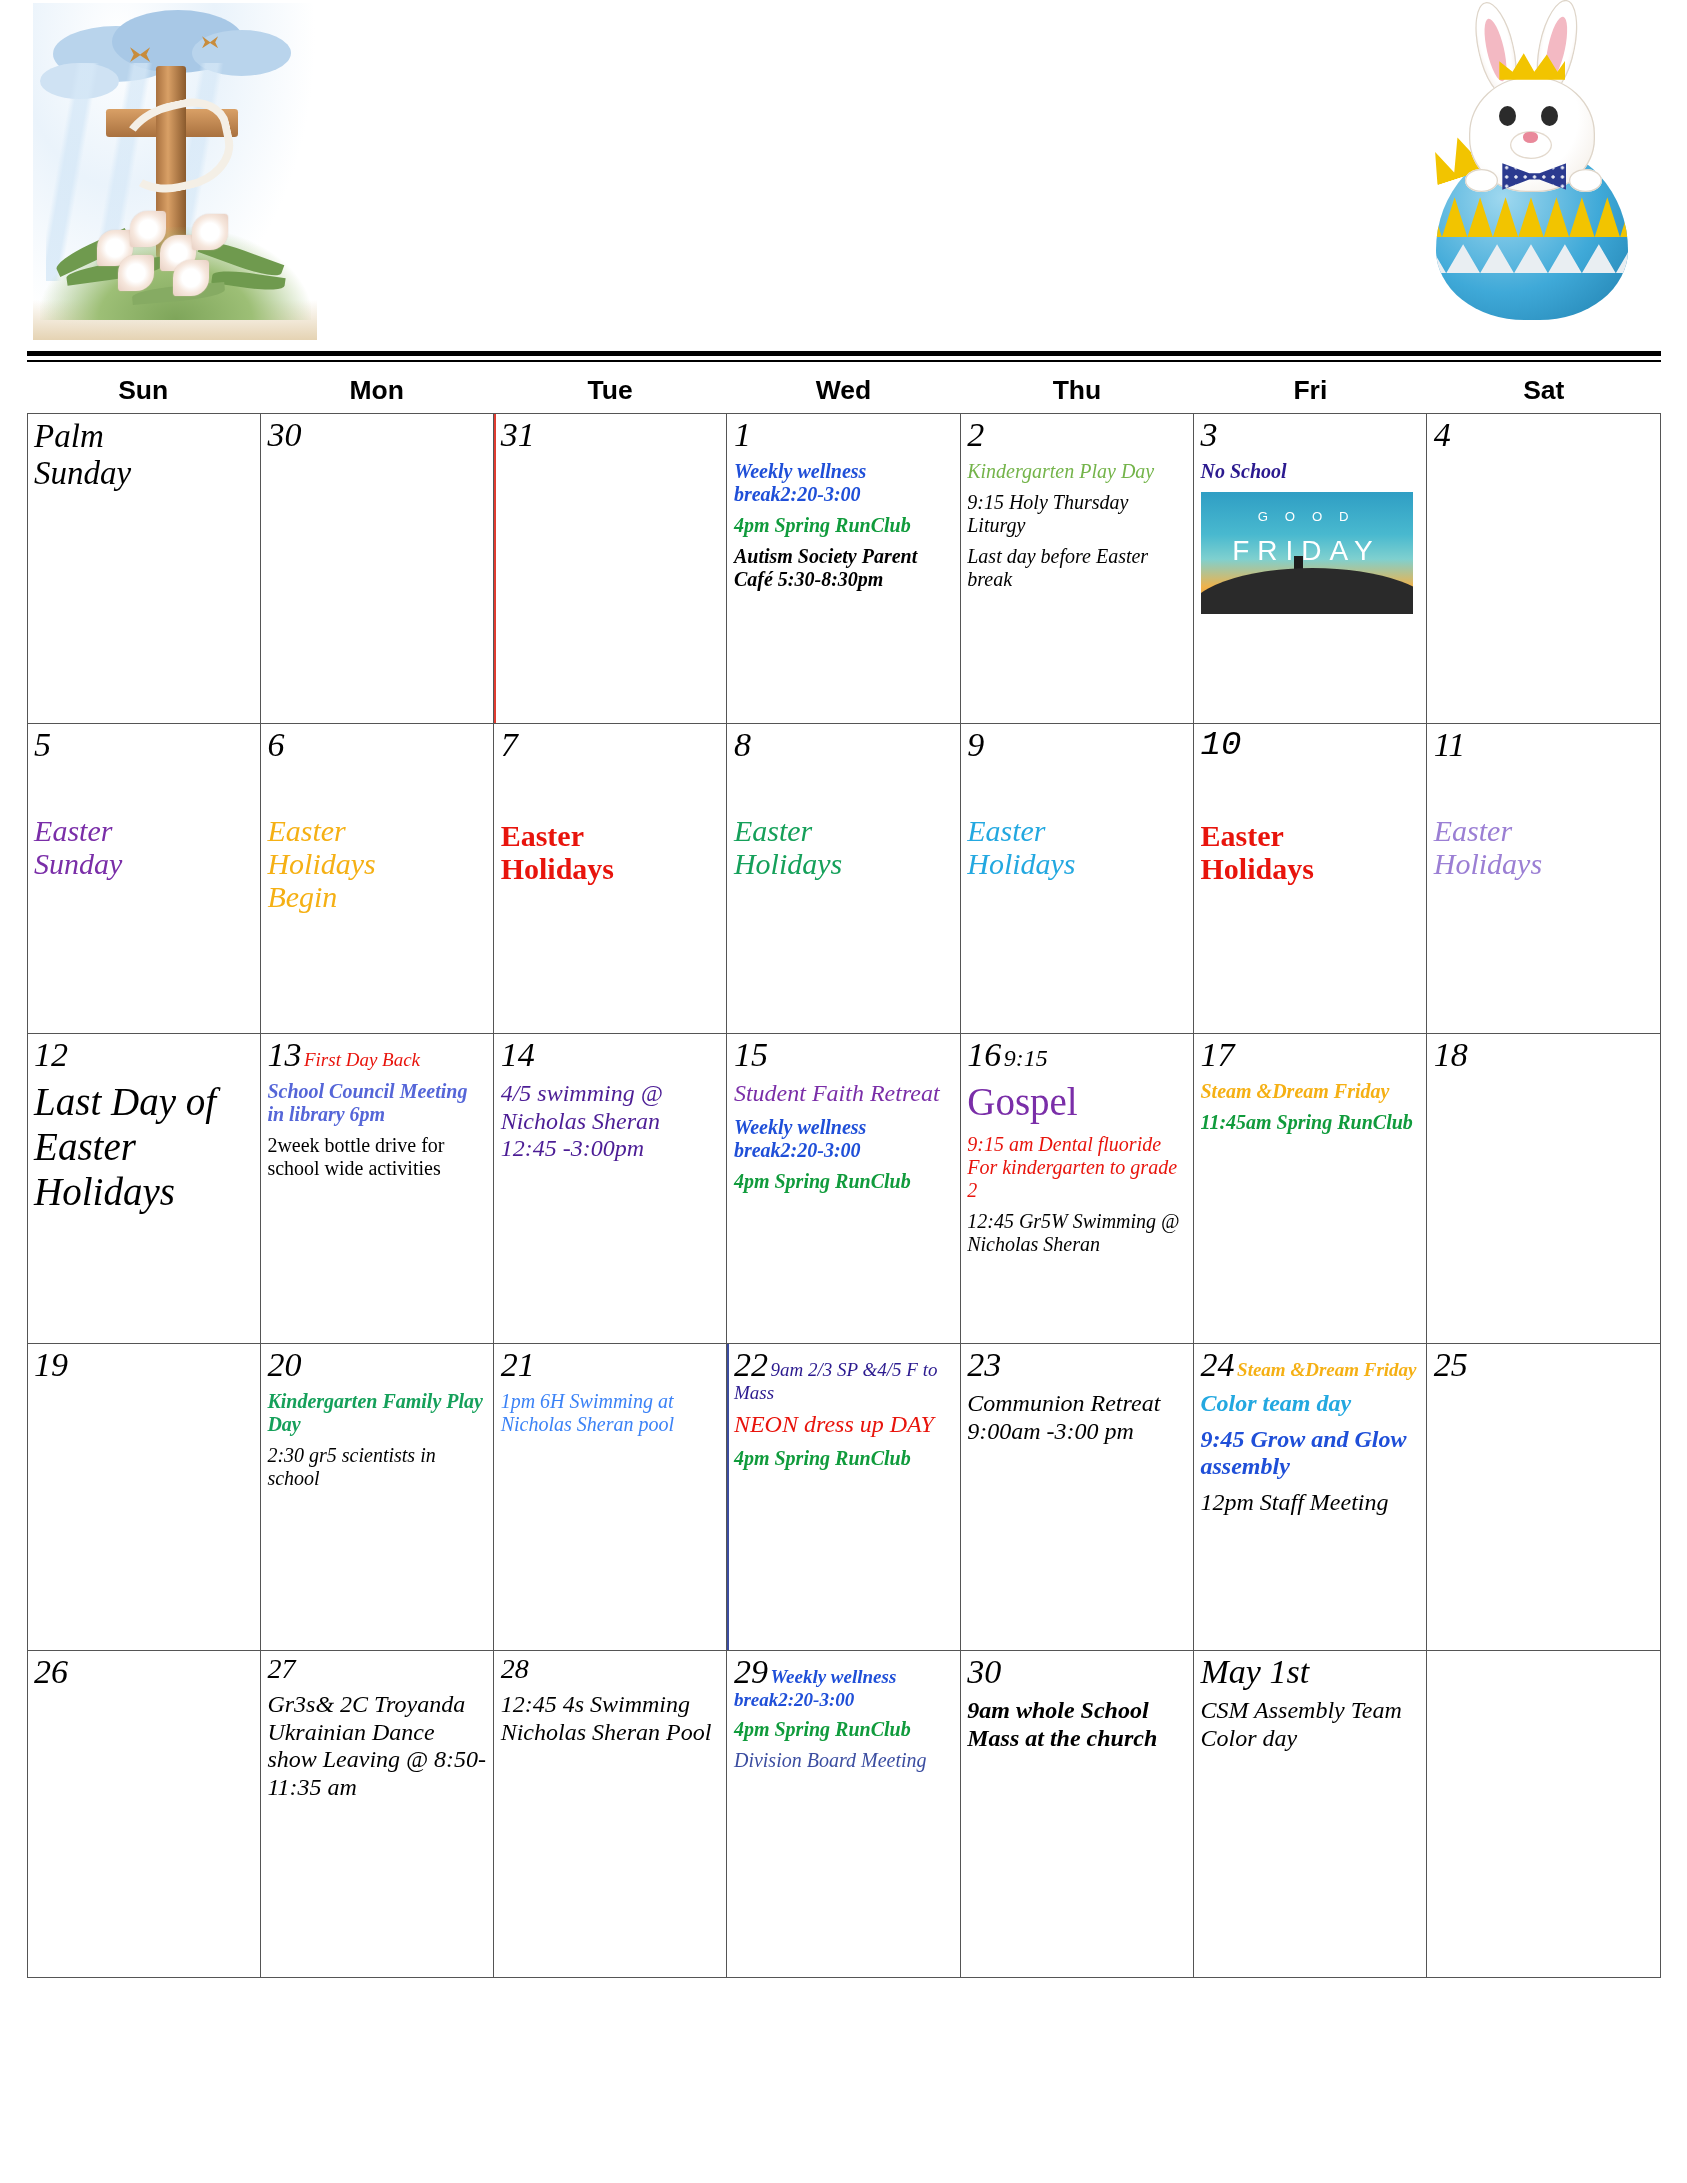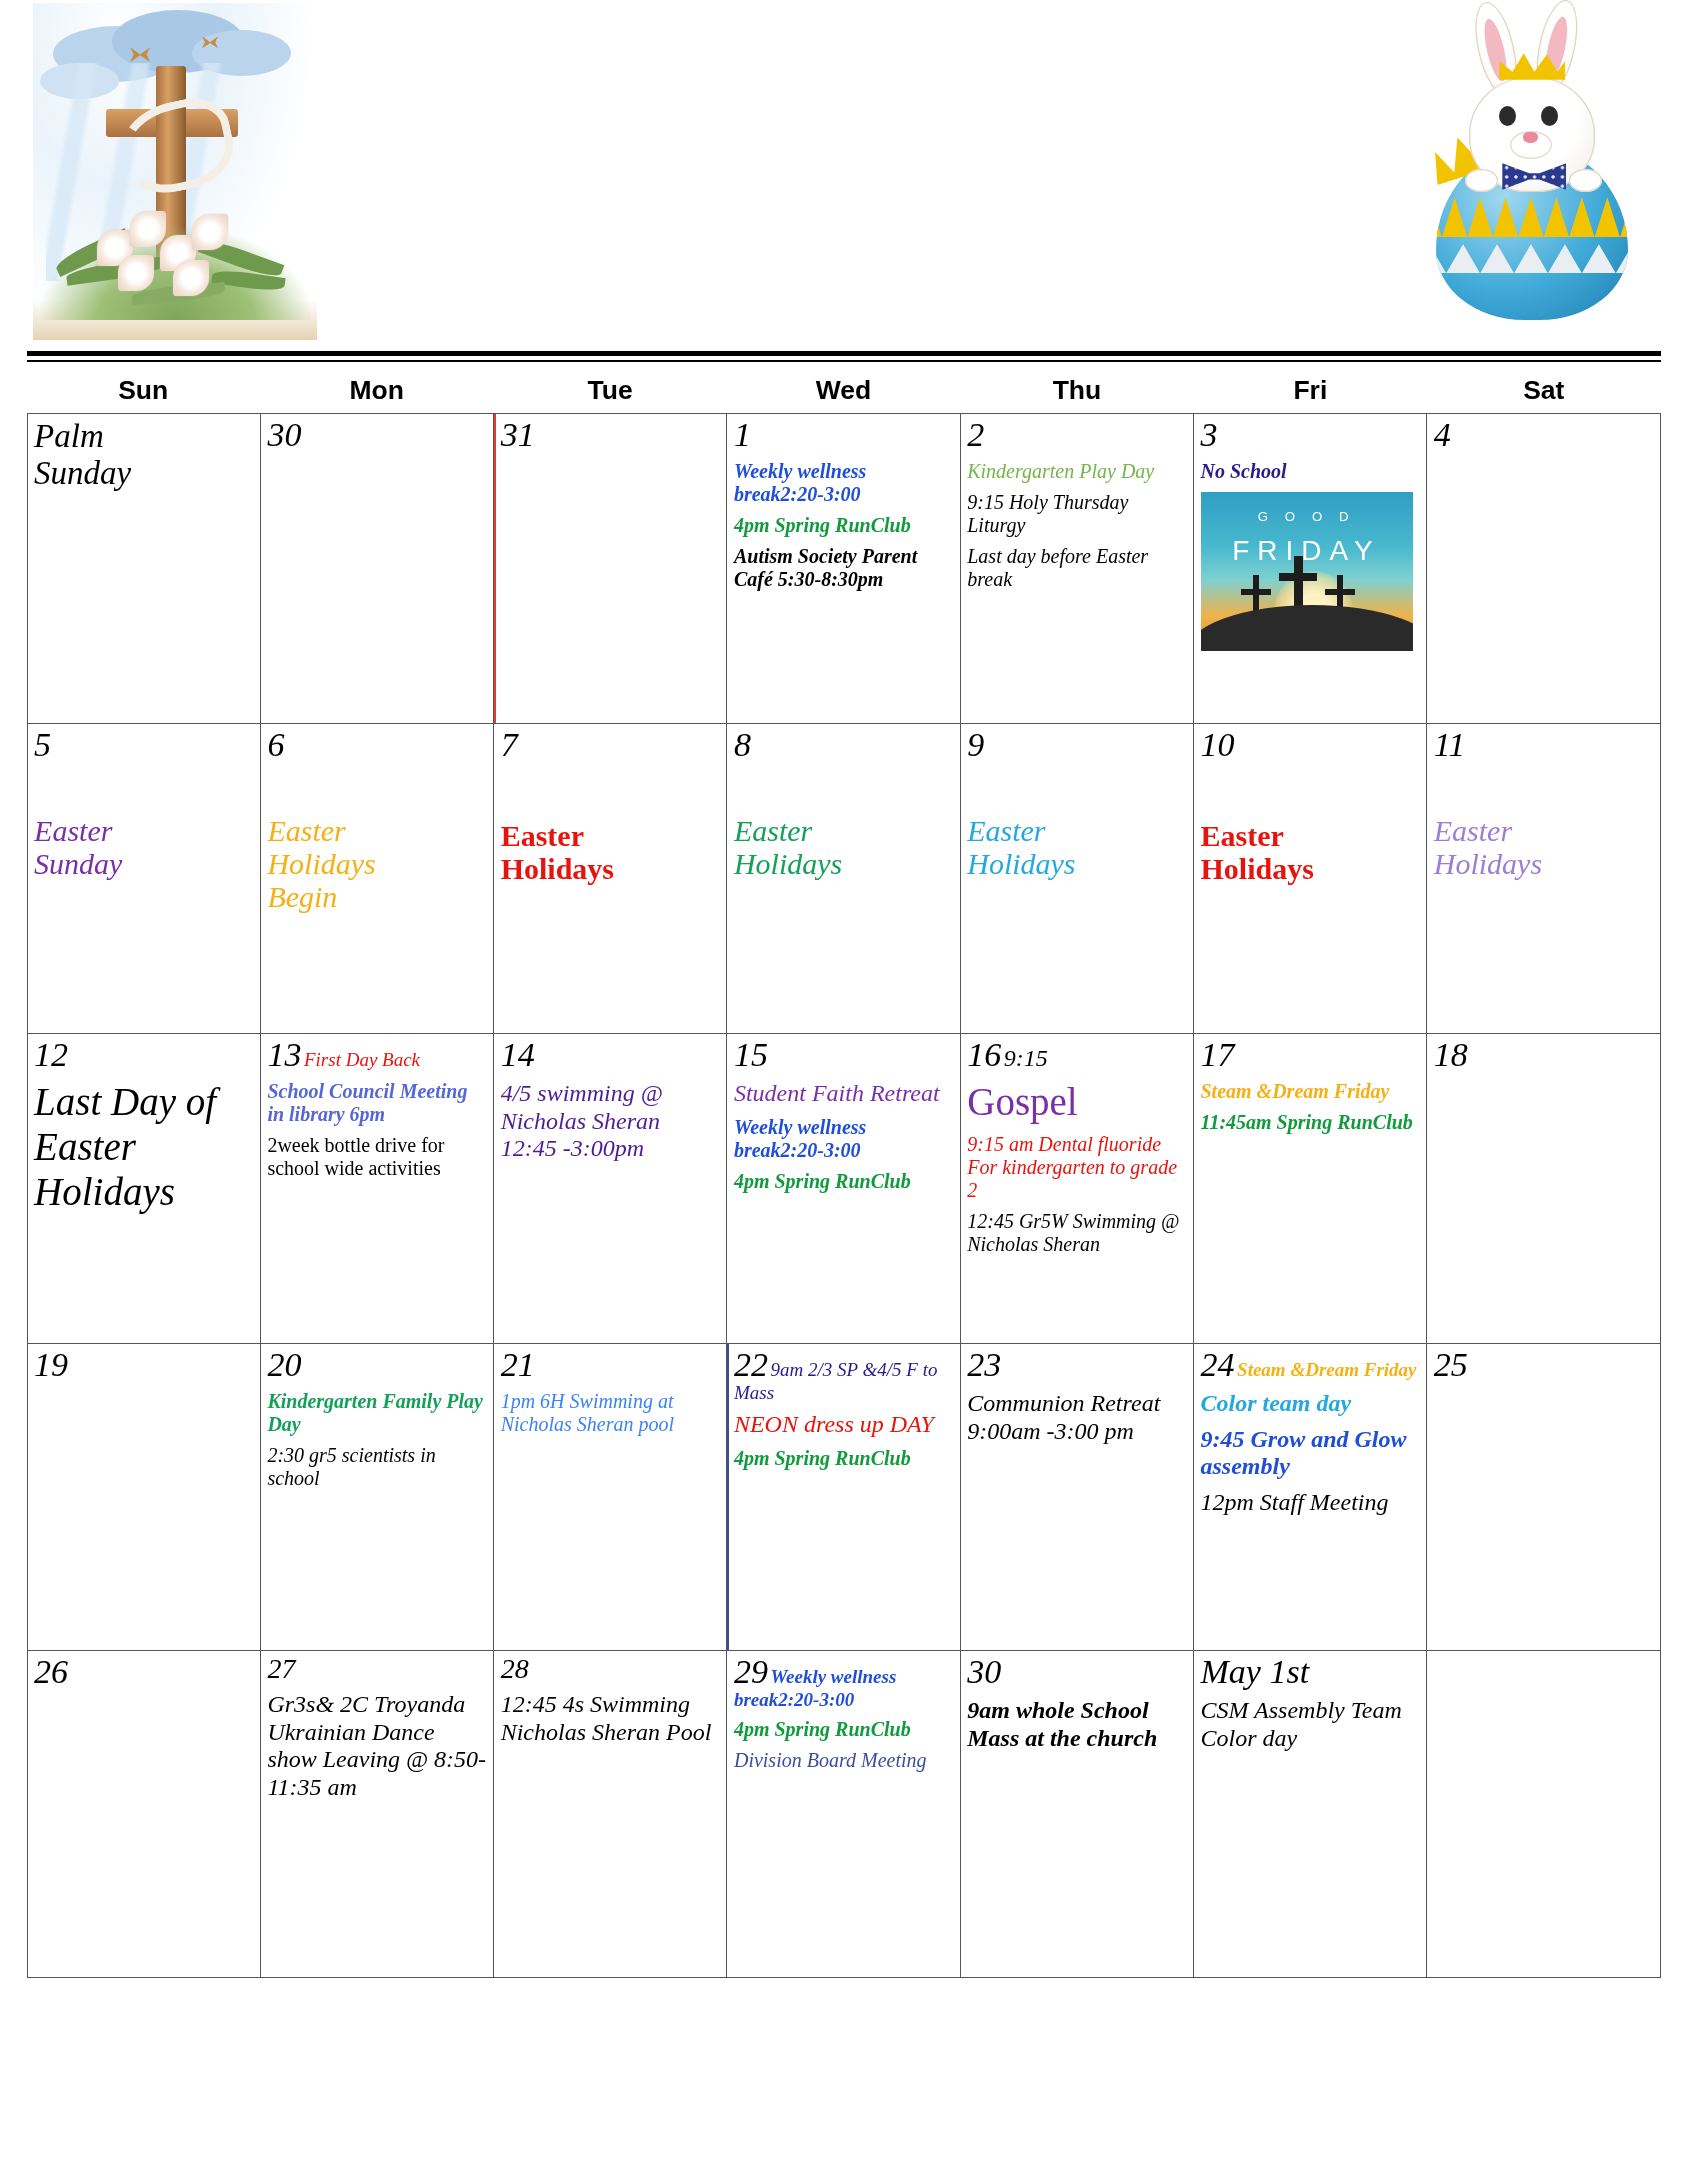--- a/index.html
+++ b/index.html
@@ -320,21 +320,21 @@
   }
 
   
   .redline { box-shadow: inset 2px 0 0 0 #e03c31, inset -2px 0 0 0 #ffffff00; }
   .blueline { box-shadow: inset 2px 0 0 0 #3b4da0; }
 
   
   .gf-img {
     margin-top: 9.3px;
     width: 212px;
-    height: 159px;
+    height: 122px;
     position: relative;
     overflow: hidden;
     background: linear-gradient(180deg, #2f9ec4 0%, #49b9cf 35%, #7fd0cf 55%, #f0b24a 78%, #d98b3c 100%);
     text-decoration: underline;
   }
   .gf-sun {
     position: absolute;
     left: 73px; top: 79px;
     width: 79px; height: 79px;
     border-radius: 50%;
@@ -460,21 +460,21 @@
               <div class="gf-word gf-friday">FRIDAY</div>
             </div></td>
           <td><div class="daynum" style="display: inline-block;">4</div></td>
         </tr>
         <tr class="r2">
           <td><div class="daynum" style="display: inline-block;">5</div><div class="holiday" style="color: rgb(122, 46, 168);">Easter<br>Sunday</div></td>
           <td><div class="daynum" style="display: inline-block;">6</div><div class="holiday" style="color: rgb(245, 176, 20);">Easter<br>Holidays<br>Begin</div></td>
           <td><div class="daynum" style="display: inline-block;">7</div><div class="holiday-bold" style="color: rgb(232, 20, 12);">Easter<br>Holidays</div></td>
           <td><div class="daynum" style="display: inline-block;">8</div><div class="holiday" style="color: rgb(21, 160, 90);">Easter<br>Holidays</div></td>
           <td><div class="daynum" style="display: inline-block;">9</div><div class="holiday" style="color: rgb(35, 168, 224);">Easter<br>Holidays</div></td>
-          <td><div class="daynum" style="display: inline-block;">10</div><div class="holiday-bold" style="color: rgb(232, 20, 12);">Easter<br>Holidays</div></td>
+          <td><div class="daynum" style="display: inline-block; font-family: Liberation Mono, monospace;">10</div><div class="holiday-bold" style="color: rgb(232, 20, 12);">Easter<br>Holidays</div></td>
           <td><div class="daynum" style="display: inline-block;">11</div><div class="holiday" style="color: rgb(155, 127, 212);">Easter<br>Holidays</div></td>
         </tr>
         <tr class="r3">
           <td><div class="daynum" style="display: inline-block;">12</div><div class="ev big" style="color: rgb(0, 0, 0); font-weight: normal; font-style: italic; margin-top: 8px;">Last Day of Easter Holidays</div></td>
           <td><div class="daynum" style="display: inline-block;">13</div><span style="color: rgb(232, 20, 12); font-style: italic; font-weight: normal; font-size: 19px; line-height: 1.12; margin-left: 2.6px;">First Day Back</span><div class="ev" style="color: rgb(85, 102, 216); font-weight: bold; font-style: italic; margin-top: 8px;">School Council Meeting in library 6pm</div><div class="ev" style="color: rgb(0, 0, 0); font-weight: normal; font-style: normal; margin-top: 8px;">2week  bottle drive for  school wide  activities</div></td>
           <td><div class="daynum" style="display: inline-block; text-align: center;">14</div><div class="ev med" style="color: #4c1d95; font-weight: normal; font-style: italic; margin-top: 8px;">4/5 swimming @ Nicholas Sheran 12:45 -3:00pm</div></td>
           <td><div class="daynum" style="display: inline-block;">15</div><div class="ev med" style="color: rgb(122, 46, 168); font-weight: normal; font-style: italic; margin-top: 8px;">Student Faith Retreat</div><div class="ev" style="color: rgb(31, 79, 216); font-weight: bold; font-style: italic; margin-top: 8px;">Weekly wellness break2:20-3:00</div><div class="ev" style="color: rgb(16, 155, 60); font-weight: bold; font-style: italic; margin-top: 8px;">4pm Spring RunClub</div></td>
           <td><div class="daynum" style="display: inline-block;">16</div><span style="color: rgb(0, 0, 0); font-style: italic; font-weight: normal; font-size: 24px; line-height: 1.12; margin-left: 2.6px;">9:15</span><div class="ev big" style="color: rgb(122, 46, 168); font-weight: normal; font-style: normal; margin-top: 8px;">Gospel</div><div class="ev" style="color: rgb(232, 20, 12); font-weight: normal; font-style: italic; margin-top: 8px;">9:15 am Dental fluoride For kindergarten to grade 2</div><div class="ev" style="color: rgb(0, 0, 0); font-weight: normal; font-style: italic; margin-top: 8px;">12:45 Gr5W Swimming @ Nicholas Sheran</div></td>
           <td><div class="daynum" style="display: inline-block;">17</div><div class="ev" style="color: rgb(245, 176, 20); font-weight: bold; font-style: italic; margin-top: 8px;">Steam &amp;Dream Friday</div><div class="ev" style="color: rgb(16, 155, 60); font-weight: bold; font-style: italic; margin-top: 8px;">11:45am Spring RunClub</div></td>
           <td><div class="daynum" style="display: inline-block;">18</div></td>

